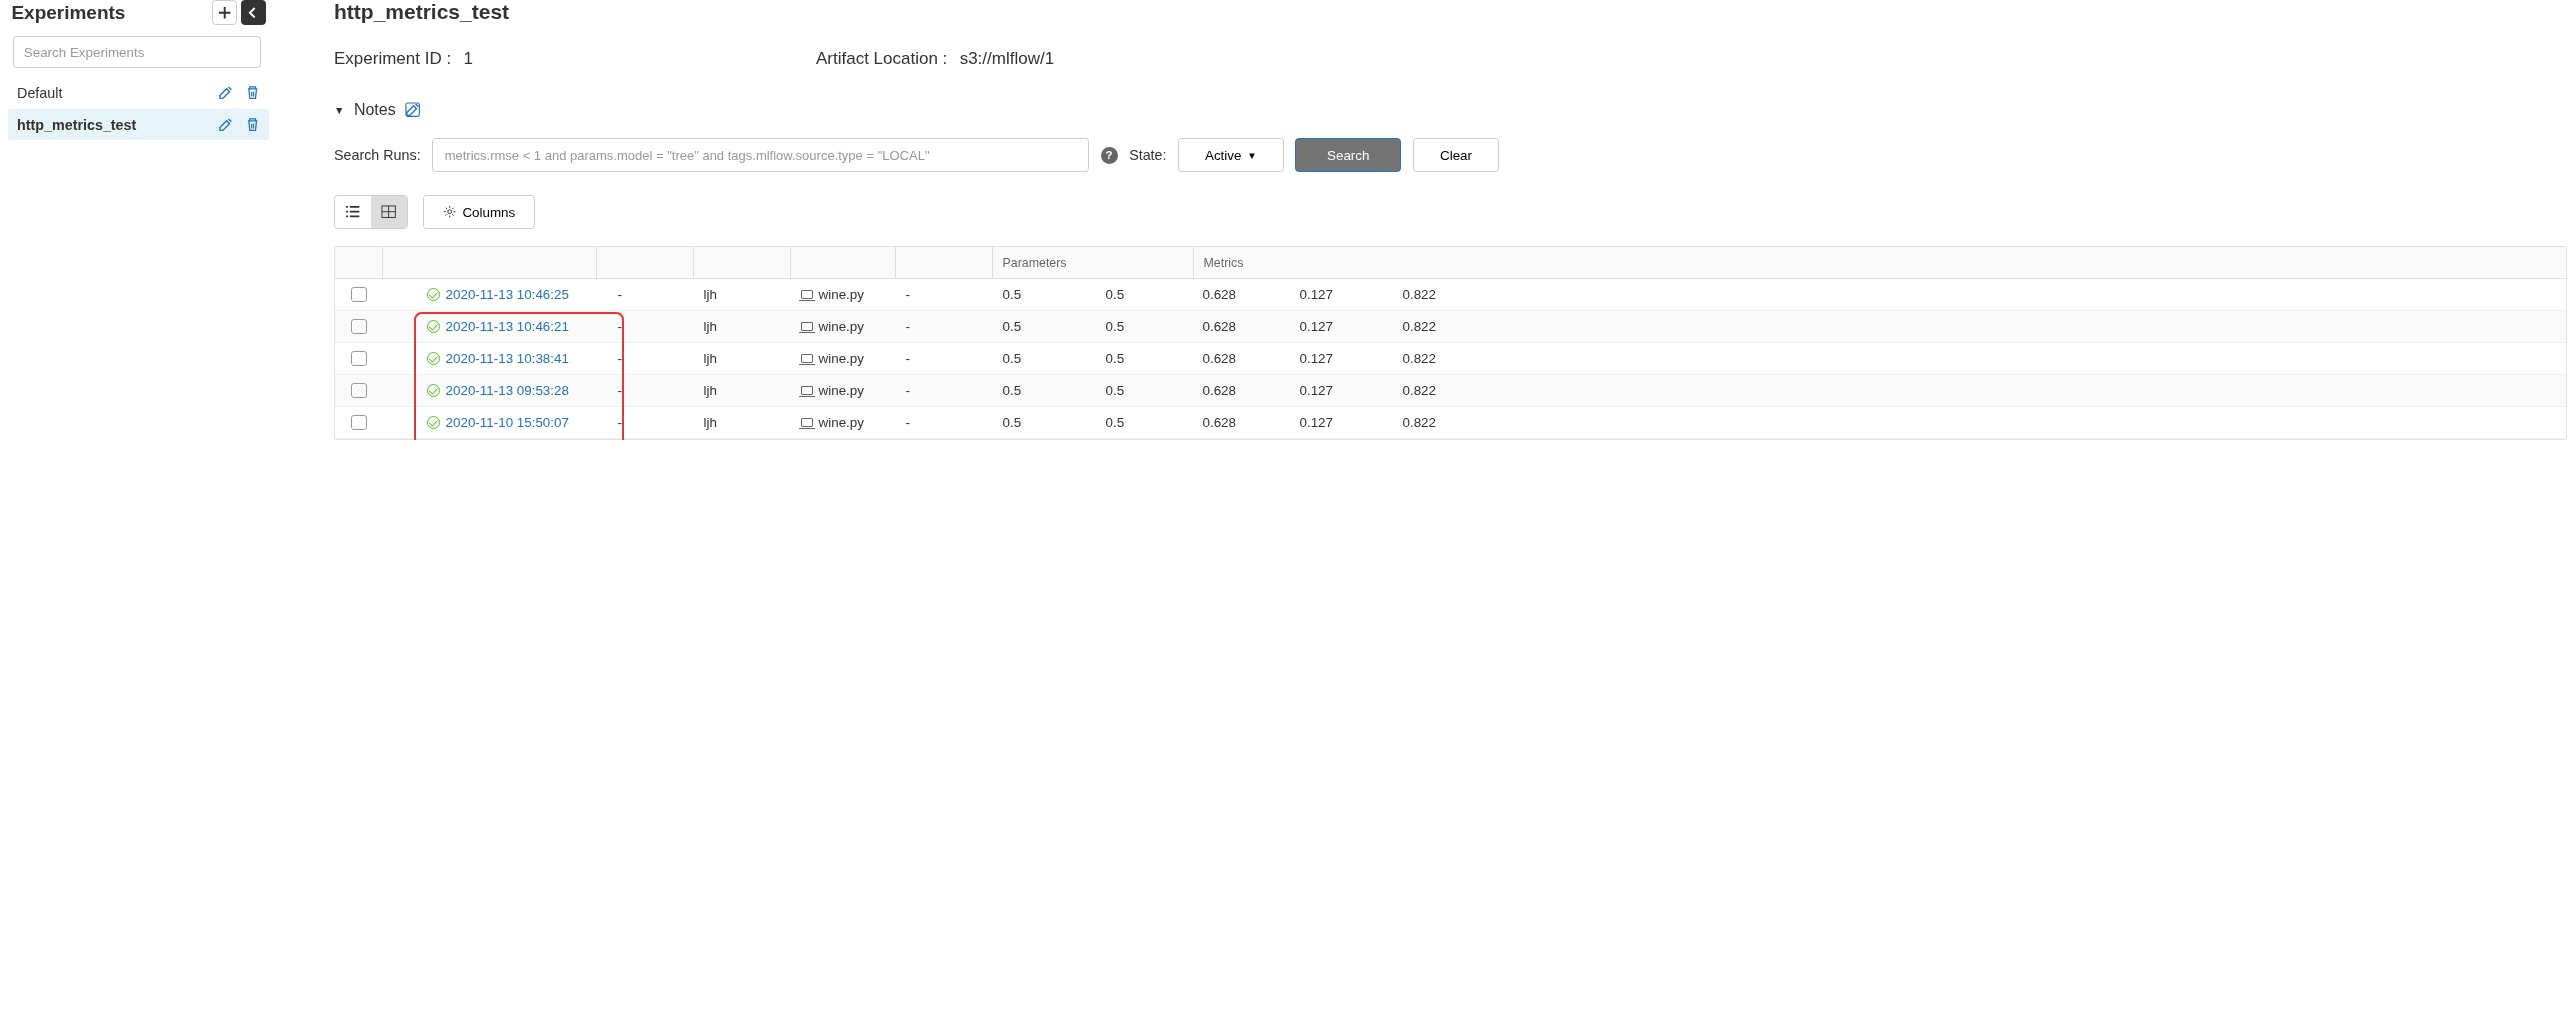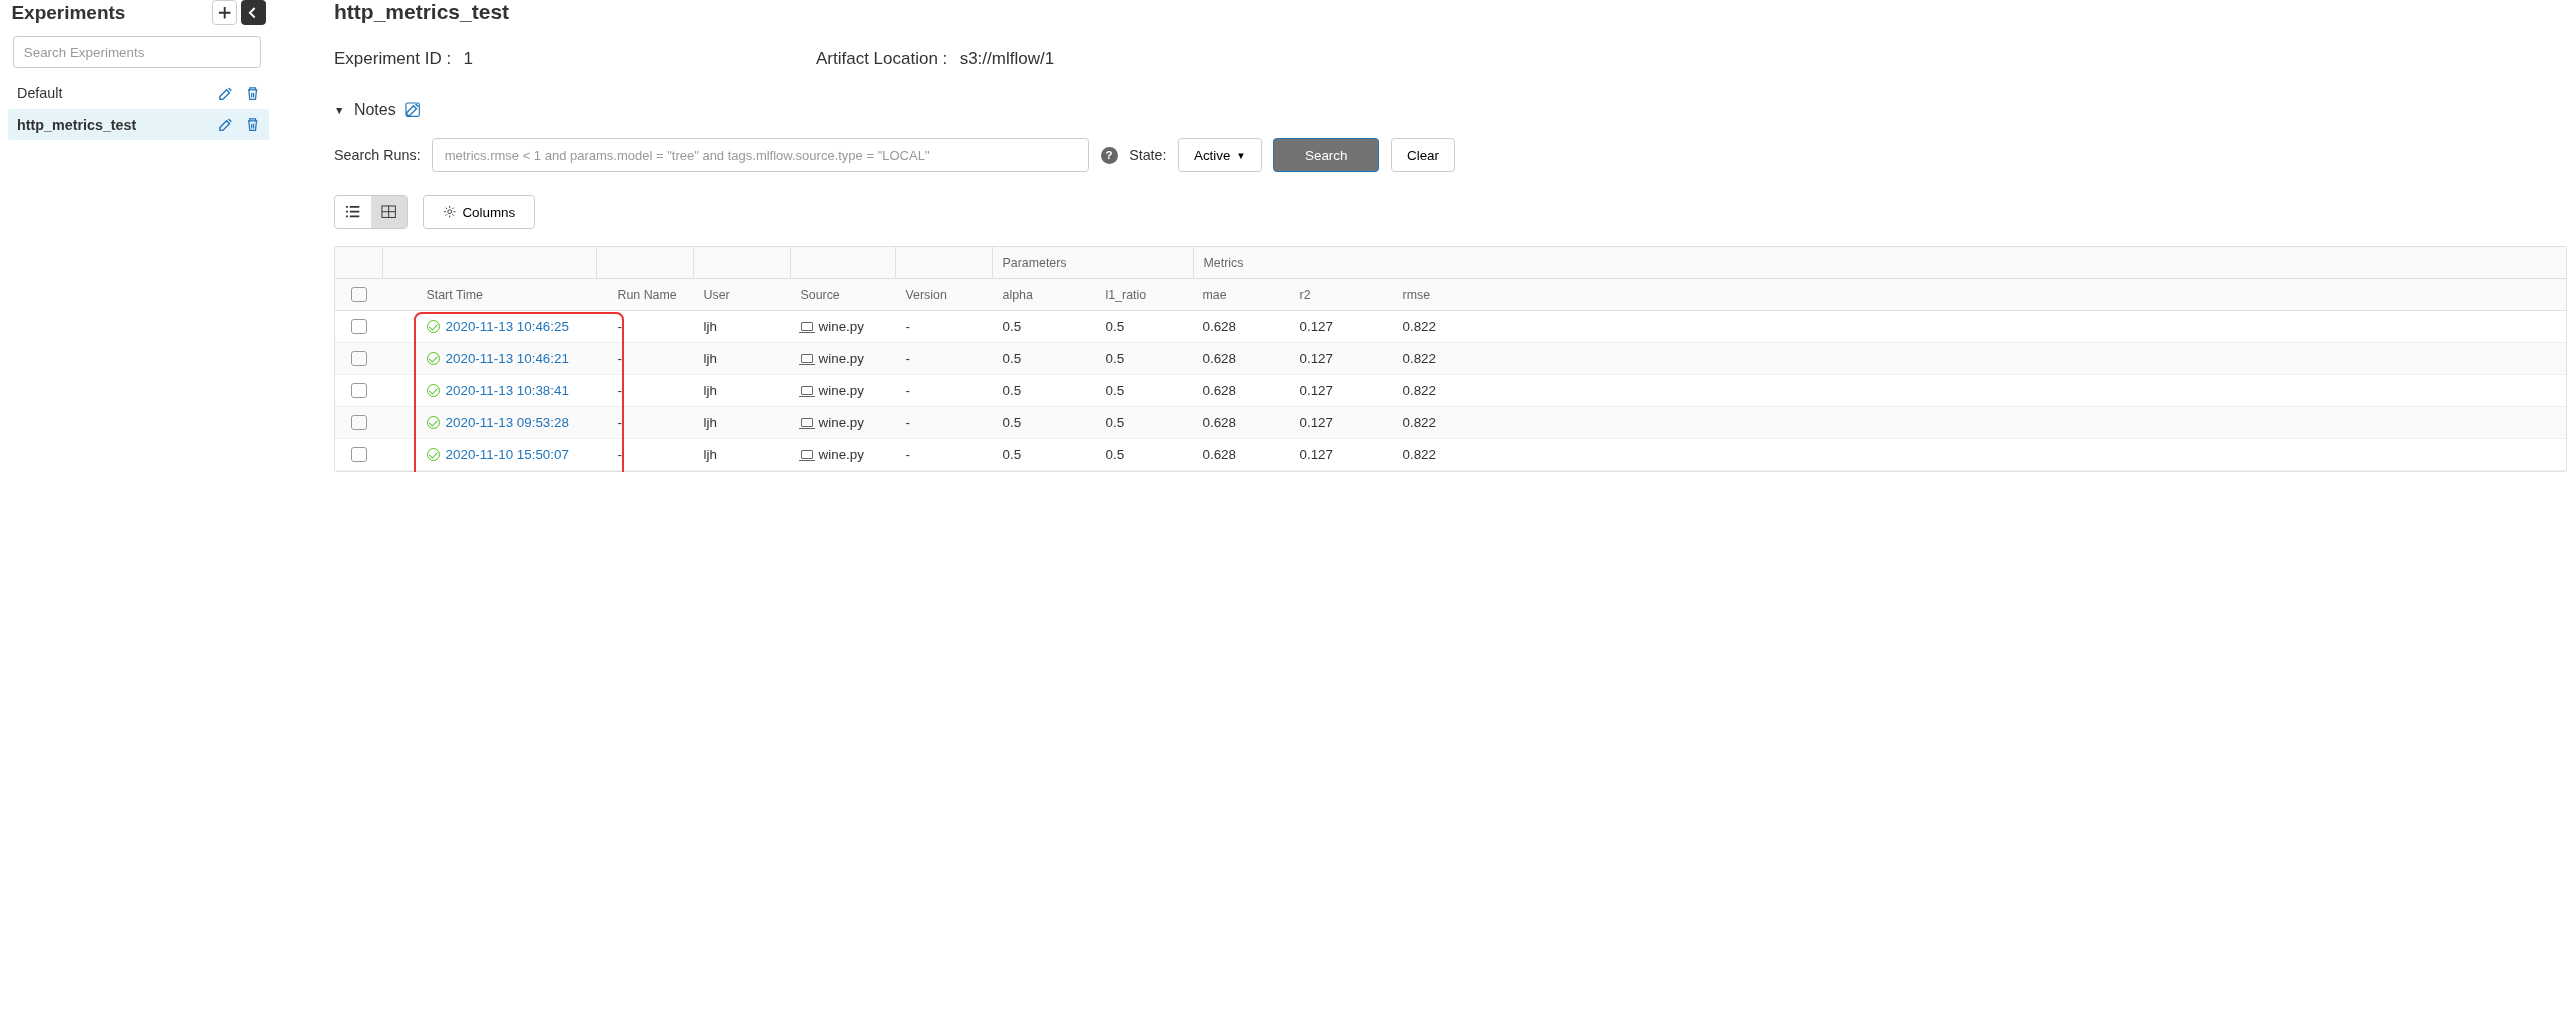--- a/index.html
+++ b/index.html
@@ -7,39 +7,39 @@
 .app { display: flex; }
 .sidebar { width: 277px; padding: 0 7.6px; }
 .sidebar-header { display: flex; align-items: center; justify-content: space-between; padding: 0 3.8px 7.6px 3.8px; }
 .sidebar-header h2 { font-size: 19px; font-weight: 700; color: #333; }
 .sidebar-header-ctrls { display: flex; gap: 3.8px; }
 .square-btn { width: 25px; height: 25px; border: 1px solid #ccc; border-radius: 3.8px; background: #fff; display: flex; align-items: center; justify-content: center; cursor: pointer; font-size: 15.3px; color: #333; }
 .square-btn.dark { background: #333; color: #fff; border-color: #333; }
 .search-exp { width: 248px; height: 32px; border: 1px solid #ccc; border-radius: 3.8px; padding: 0 9.5px; font-size: 13.4px; color: #333; margin: 3.8px 5.7px 5.7px 5.7px; }
 .search-exp::placeholder { color: #999; }
 .exp-list { margin-top: 3.8px; }
-.exp-item { display: flex; align-items: flex-end; justify-content: space-between; padding: 7.6px 9.5px; border-radius: 1.9px; cursor: pointer; font-size: 14.3px; }
+.exp-item { display: flex; align-items: flex-start; justify-content: space-between; padding: 7.6px 9.5px; border-radius: 1.9px; cursor: pointer; font-size: 14.3px; }
 .exp-item.active { background: #e6f4fa; font-weight: 700; }
 .exp-item .item-icons { display: flex; gap: 11.5px; }
 .icon-edit, .icon-trash { width: 15.3px; height: 15.3px; color: #2374bb; }
 .main { flex: 1; padding: 0 9.5px 0 57px; }
 .main-title { font-size: 21px; font-weight: 700; margin-bottom: 25px; }
 .meta-row { display: flex; gap: 76px; margin-bottom: 32px; font-size: 17px; }
 .meta-label { color: #333; }
 .meta-value { color: #333; margin-left: 7.6px; }
 .notes-row { display: flex; align-items: center; gap: 9.5px; font-size: 16px; margin-bottom: 19px; }
 .notes-caret { font-size: 10.5px; color: #333; }
 .notes-none { font-size: 14.3px; margin-bottom: 29px; color: #333; }
 .search-runs-row { display: flex; align-items: center; gap: 11.5px; margin-bottom: 23px; }
 .search-runs-label { font-size: 14.3px; }
 .search-runs-input { flex: 0 0 657px; height: 34px; border: 1px solid #ccc; border-radius: 3.8px; padding: 0 11.5px; font-size: 13px; }
 .search-runs-input::placeholder { color: #999; }
 .help-circle { width: 17px; height: 17px; border-radius: 50%; background: #666; color: #fff; display: flex; align-items: center; justify-content: center; font-size: 11.5px; font-weight: 700; }
 .state-label { font-size: 14.3px; }
-.btn { height: 34px; padding: 0 15px; border: 1px solid #ccc; border-radius: 3.8px; background: #fff; cursor: pointer; font-size: 13.4px; display: inline-flex; align-items: center; gap: 5.7px; }
+.btn { height: 34px; padding: 0 26px; border: 1px solid #ccc; border-radius: 3.8px; background: #fff; cursor: pointer; font-size: 13.4px; display: inline-flex; align-items: center; gap: 5.7px; }
 .btn.primary { background: #737373; color: #fff; border-color: #2374bb; padding: 0 31px; }
 .btn.wide { padding: 0 19px; }
 .btn .caret { font-size: 9.5px; }
 .toolbar-row { display: flex; align-items: center; justify-content: space-between; margin-bottom: 17px; }
 .toolbar-left { display: flex; align-items: center; gap: 15.3px; }
 .matching-text { font-size: 14.3px; color: #333; }
 .btn.compare { background: #a2c8e8; color: #fff; border-color: #a2c8e8; }
 .toolbar-right { display: flex; align-items: center; gap: 15.3px; }
 .view-toggle { display: flex; border: 1px solid #ccc; border-radius: 3.8px; overflow: hidden; }
 .view-toggle .vb { width: 36px; height: 32px; display: flex; align-items: center; justify-content: center; cursor: pointer; }
@@ -204,36 +204,20 @@
               <div class="sub-b"></div>
               <div class="sub-c"></div>
             </div>
           </div>
           <div class="grp-user"></div>
           <div class="grp-src"></div>
           <div class="grp-ver"></div>
           <div class="grp-params">Parameters</div>
           <div class="grp-metrics">Metrics</div>
         </div>
-        <div class="thead2">
-          <div class="col-check">
-              <div class="check"></div>
-            </div>
-          <div class="col-caret"></div>
-          <div class="col-start">Start Time</div>
-          <div class="col-runname">Run Name</div>
-          <div class="col-user">User</div>
-          <div class="col-source">Source</div>
-          <div class="col-version">Version</div>
-          <div class="col-alpha">alpha</div>
-          <div class="col-l1">l1_ratio</div>
-          <div class="col-mae">mae</div>
-          <div class="col-r2">r2</div>
-          <div class="col-rmse">rmse</div>
-        </div>
         <div class="tbody" id="tbody">
             <div class="row">
     <div class="col-check">
                 <div class="check"></div>
               </div>
     <div class="col-caret"></div>
     <div class="col-start start-time-cell">
       <span class="status-ok"></span>
       <span class="time-link">2020-11-13 10:46:25</span>
     </div>

